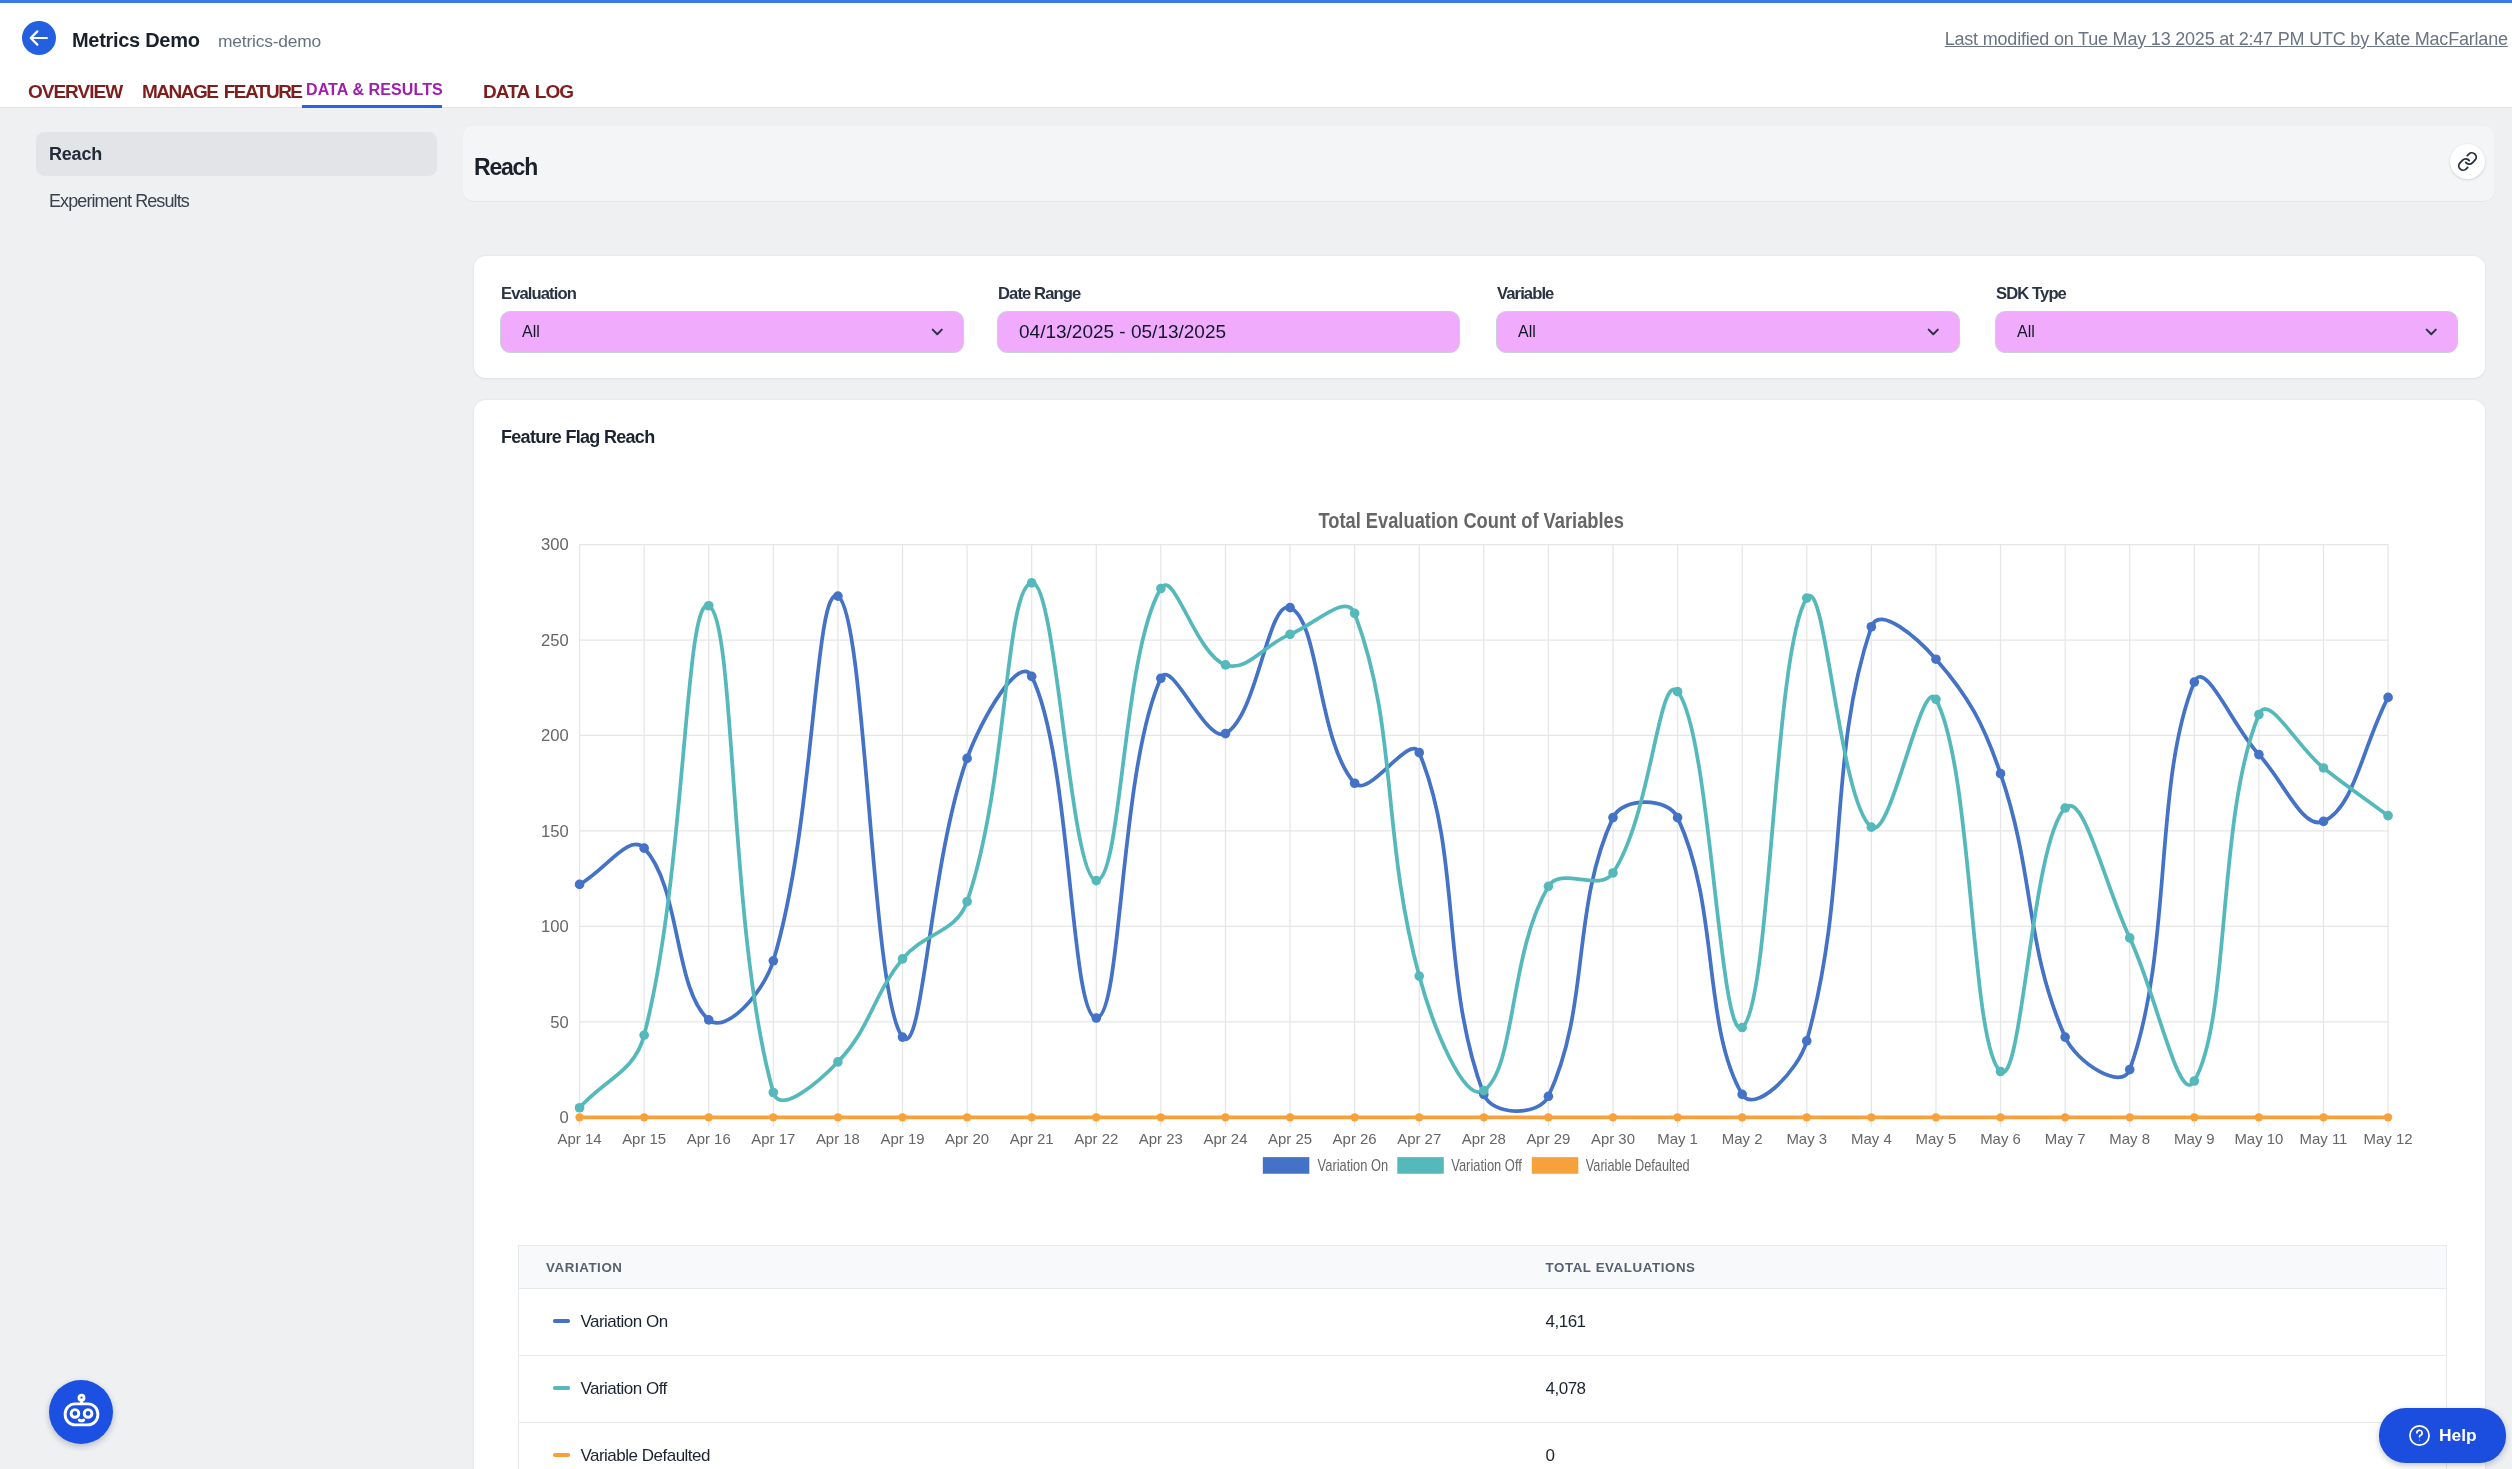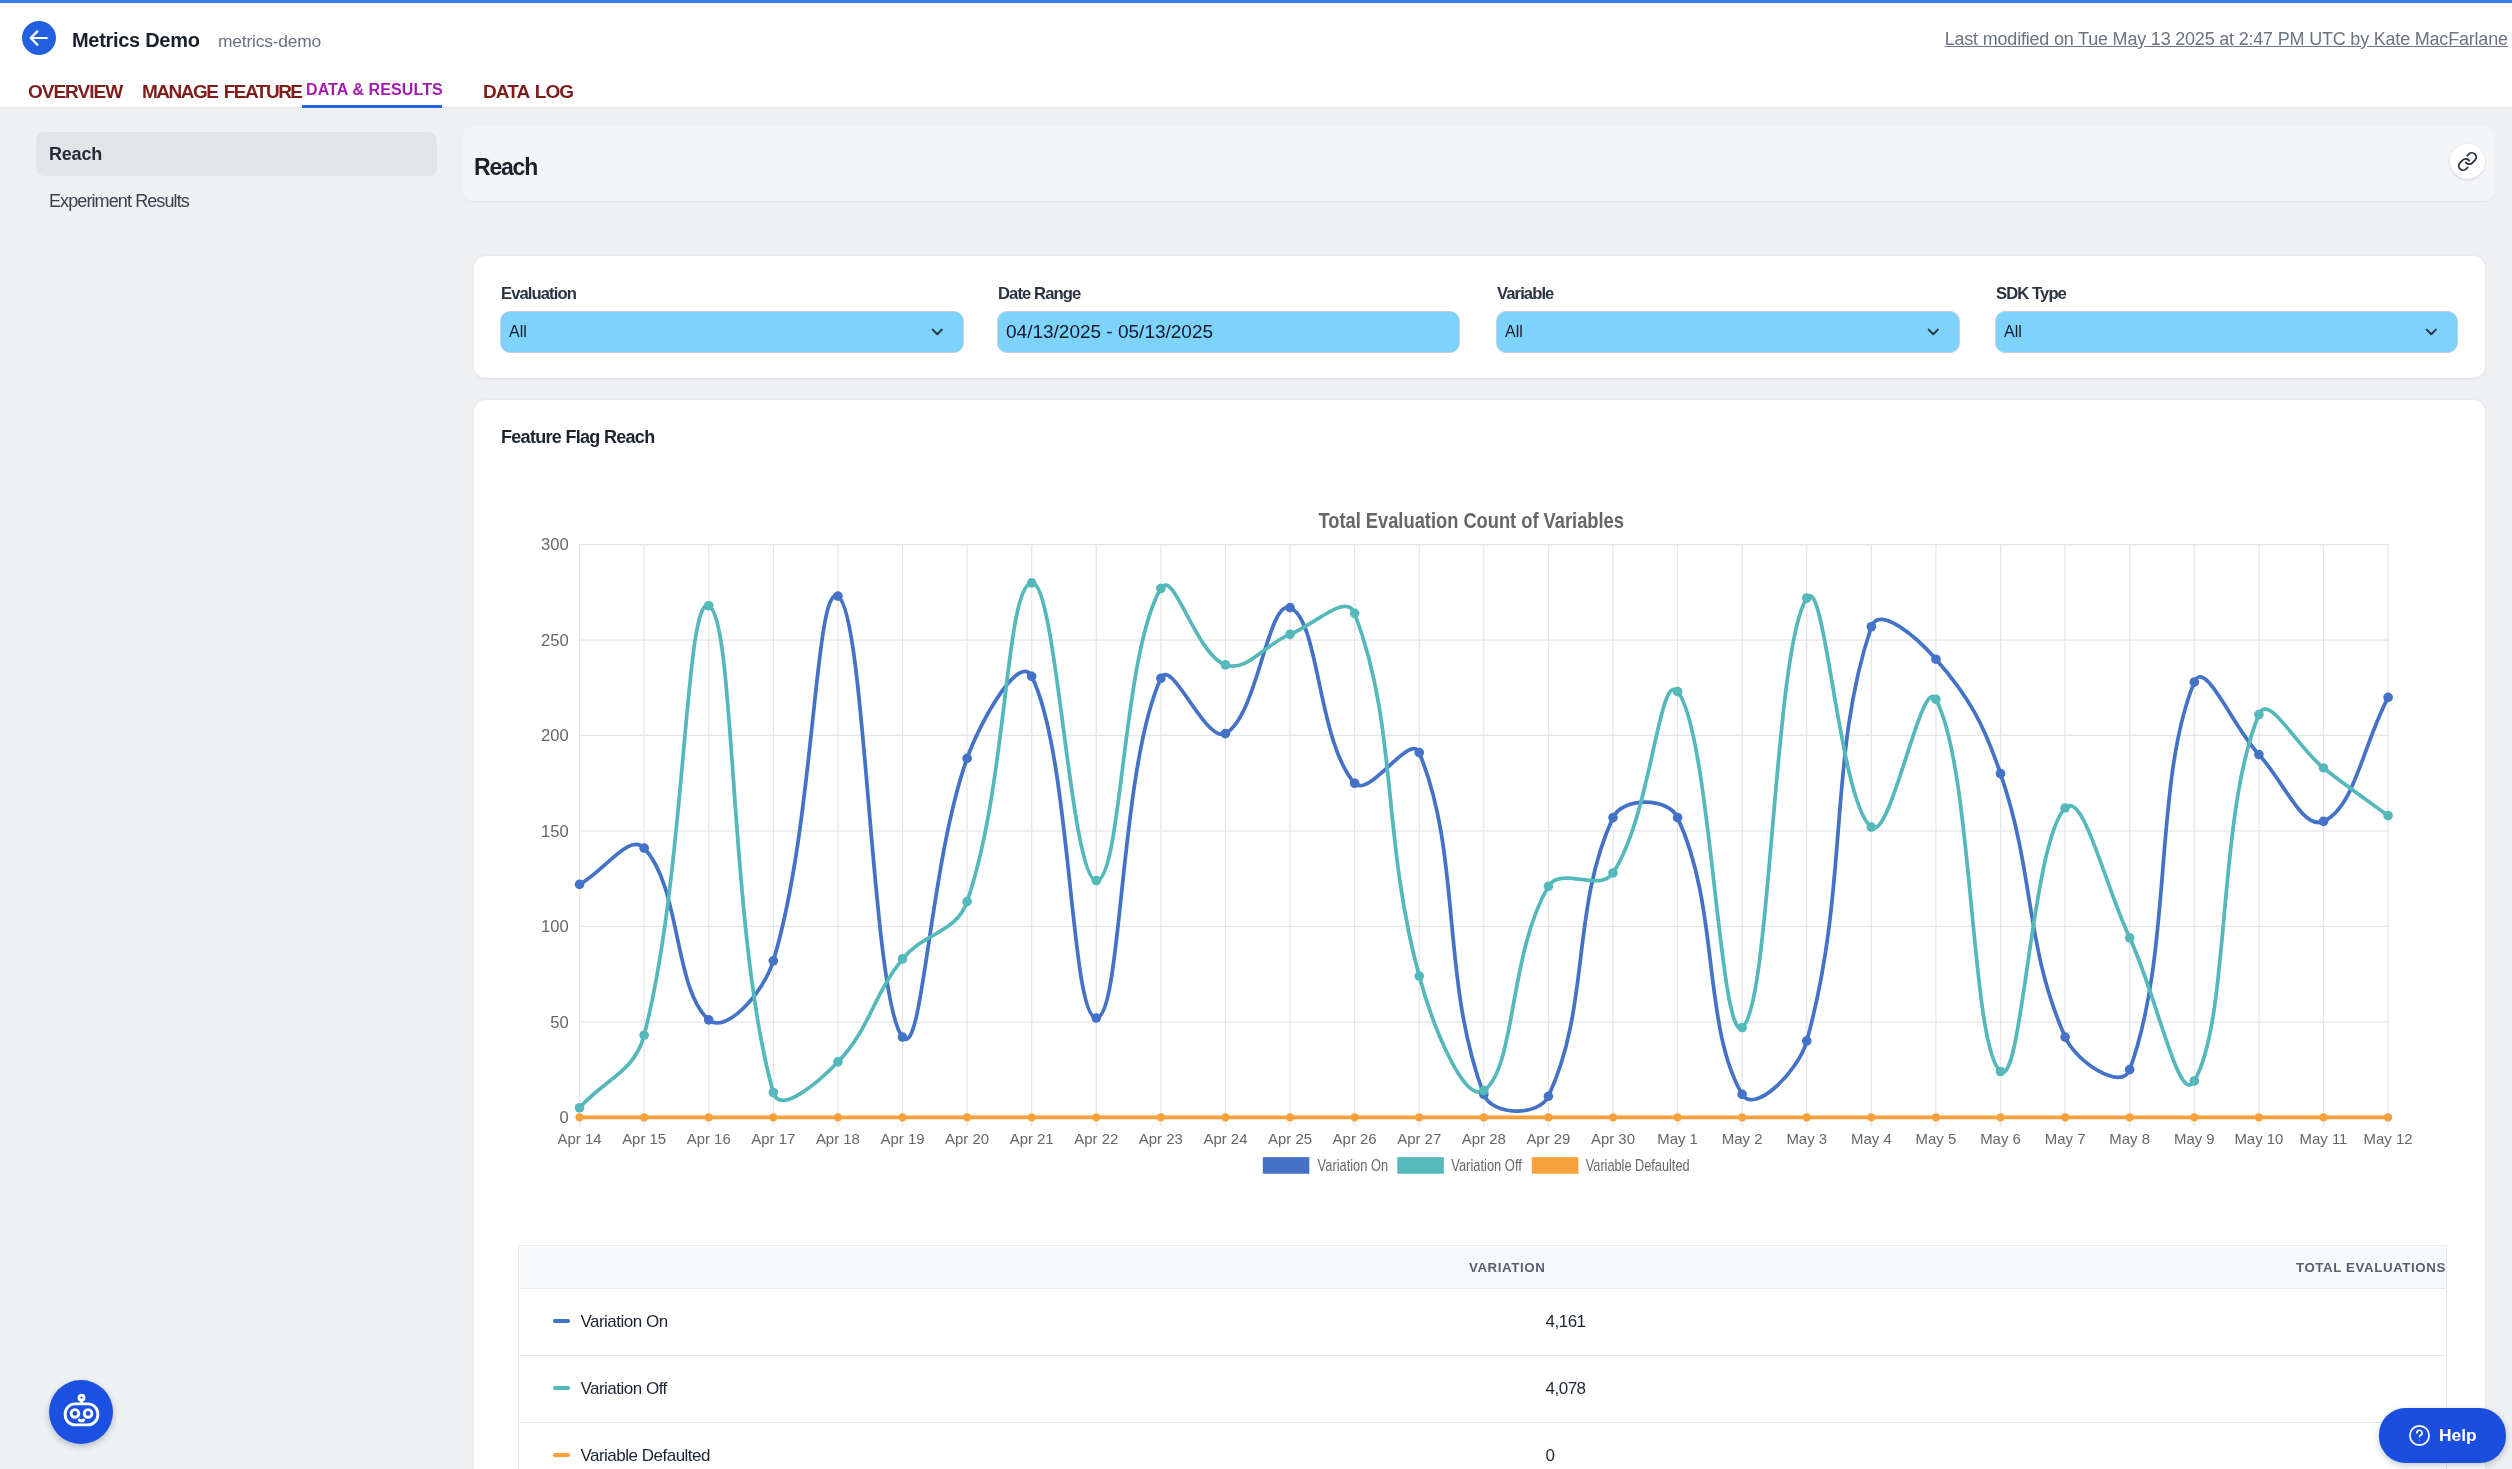--- a/index.html
+++ b/index.html
@@ -11,29 +11,29 @@
 .tab{position:absolute;top:81px;font-size:19px;font-weight:700;color:#7f1d1d;white-space:nowrap}
 .underline{position:absolute;left:302px;top:105px;width:140px;height:2.5px;background:#2563eb}
 .sidebar-pill{position:absolute;left:36px;top:132px;width:401px;height:44px;border-radius:8.3px;background:#e2e4e8}
 .side1{position:absolute;left:49px;top:144px;font-size:18px;font-weight:700;color:#232b39;letter-spacing:-0.2px}
 .side2{position:absolute;left:49px;top:191px;font-size:18px;color:#39414f;letter-spacing:-0.9px}
 .hcard{position:absolute;left:463px;top:126px;width:2031px;height:76px;border-radius:10px;background:#f4f5f7;border-bottom:0.8px solid #e3e5e8}
 .hreach{position:absolute;left:474px;top:154px;font-size:23px;font-weight:700;color:#1a202c;letter-spacing:-1.2px}
 .linkbtn{position:absolute;left:2450px;top:144px;width:35px;height:35px;border-radius:50%;background:#fff;box-shadow:0 0.8px 2.5px rgba(20,30,60,.18);display:flex;align-items:center;justify-content:center}
 .fcard{position:absolute;left:474px;top:256px;width:2011px;height:122px;border-radius:11.6px;background:#fff;box-shadow:0 0.8px 2.5px rgba(20,30,60,.08)}
 .flabel{position:absolute;top:284px;font-size:16.6px;font-weight:700;color:#2a3342;letter-spacing:-0.9px}
-.fsel{position:absolute;top:311px;height:42px;border-radius:10px;border:0.8px solid #c8cfd9;background:#7dd3fc;font-size:16px;color:#111827;display:flex;align-items:center;padding-left:8px}
+.fsel{position:absolute;top:311px;height:42px;border-radius:10px;border:0.8px solid #c8cfd9;background:#f0abfc;font-size:16px;color:#111827;display:flex;align-items:center;padding-left:21px}
 .chev{position:absolute;top:328px;width:12.5px;height:8.3px}
 .ccard{position:absolute;left:474px;top:400px;width:2011px;height:1069px;border-radius:11.6px 11.6px 0 0;background:#fff;box-shadow:0 0.8px 2.5px rgba(20,30,60,.08)}
 .ctitle{position:absolute;left:501px;top:427px;font-size:18px;font-weight:700;color:#1b2430;letter-spacing:-0.7px}
 .chart{position:absolute;left:474px;top:400px}
 .tick{font-size:18px;fill:#666}
 .legtext{font-size:20px;fill:#666}
 table.tbl{position:absolute;left:518px;top:1245px;width:1929px;border-collapse:collapse;background:#fff;border:0.8px solid #e7e9ec}
-table.tbl th{background:#f8f9fa;height:43px;text-align:right;font-size:13.3px;letter-spacing:0.6px;color:#566070;border-bottom:0.8px solid #e7e9ec;font-weight:700}
+table.tbl th{background:#f8f9fa;height:43px;text-align:left;font-size:13.3px;letter-spacing:0.6px;color:#566070;border-bottom:0.8px solid #e7e9ec;font-weight:700}
 table.tbl td{height:67px;border-bottom:0.8px solid #e7e9ec;font-size:17px;color:#1b2430;letter-spacing:-0.5px}
 .c1{padding-left:34px;width:1027px}
 .c2{padding-left:0}
 .dash{display:inline-block;width:17.4px;height:3.3px;border-radius:1.7px;margin-right:10px;vertical-align:middle;margin-top:-3.3px}
 .robot{position:absolute;left:49px;top:1380px;width:64px;height:64px;border-radius:50%;background:#1b50e2;box-shadow:0 2.5px 6.6px rgba(20,30,60,.25);display:flex;align-items:center;justify-content:center}
 .help{position:absolute;left:2379px;top:1408px;width:127px;height:55px;border-radius:26.6px;background:#1b4ede;color:#fff;display:flex;align-items:center;justify-content:center;gap:7.5px;font-size:17.4px;font-weight:700;box-shadow:0 2.5px 6.6px rgba(20,30,60,.25)}
 </style></head><body>
 <div class="topbar"></div>
 <div class="header"></div>
 <div class="backbtn"><svg width="34" height="34" viewBox="0 0 41 41">

